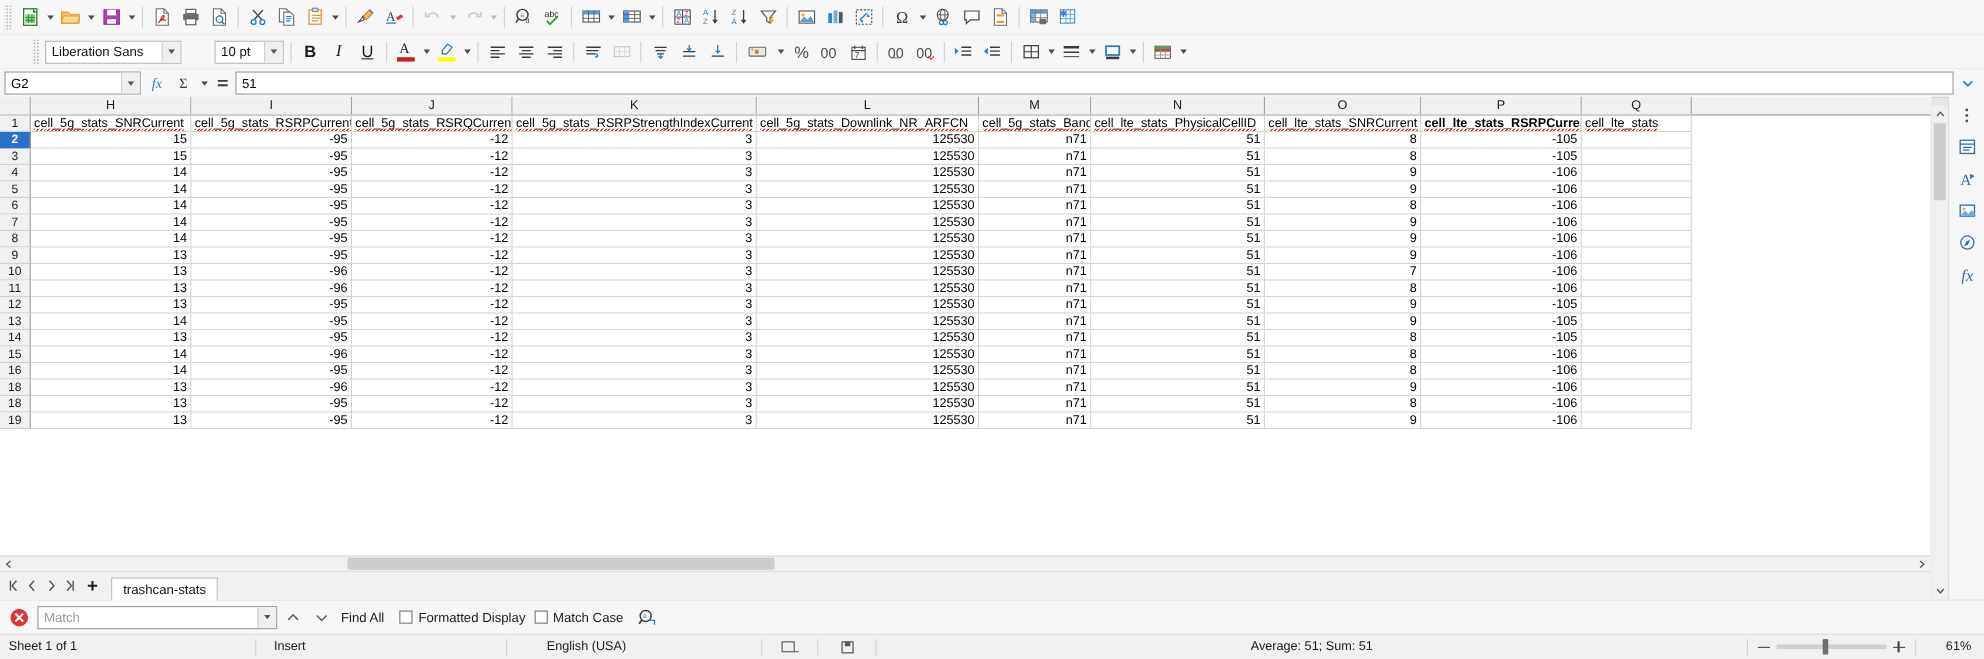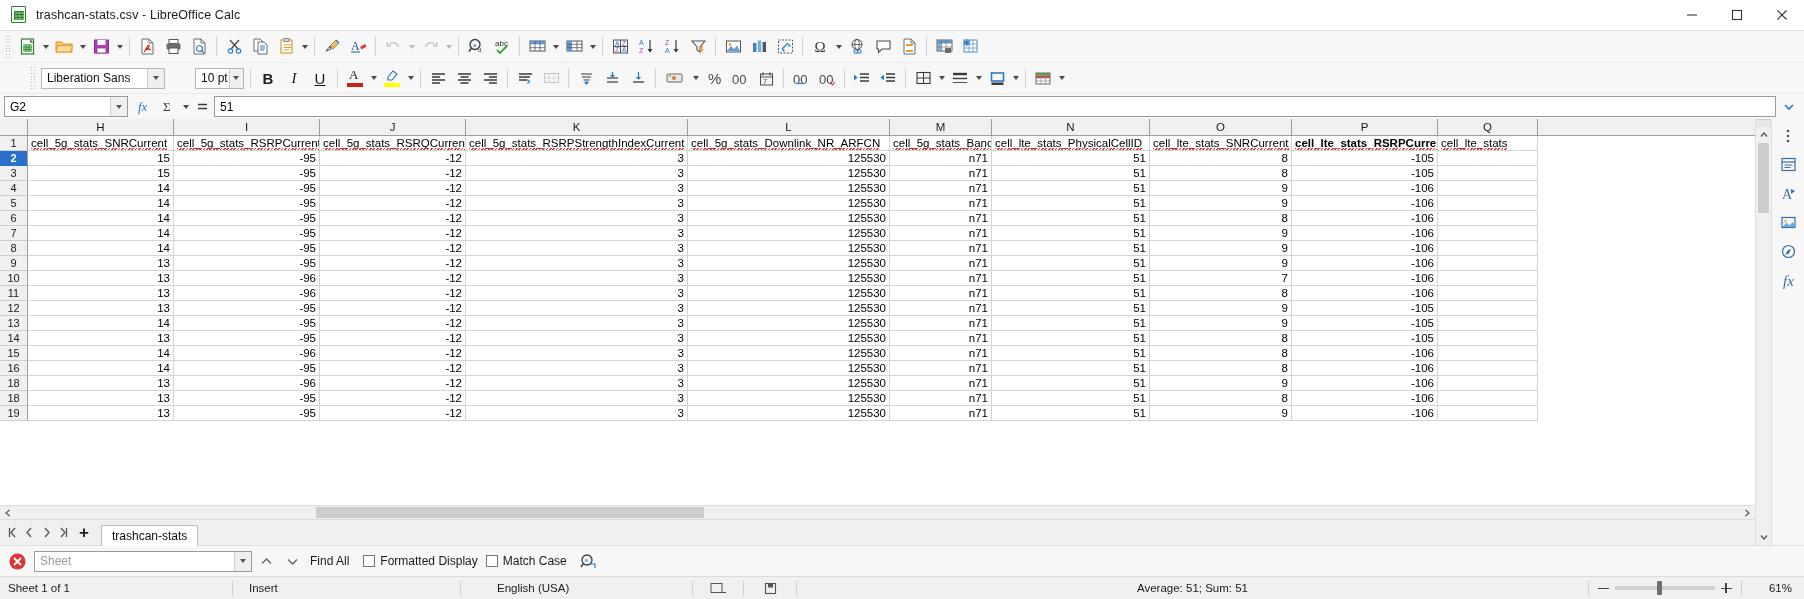--- a/index.html
+++ b/index.html
@@ -65,21 +65,21 @@
   .drop::after { content:""; border-left:3.5px solid transparent; border-right:3.5px solid transparent; border-top:4px solid #4a4a4a; }
   .drop.dis::after { opacity:.35; }
   .sep { width:1px; height:19px; background:#d2d2d2; margin:0 4px; flex:0 0 auto; }
 
   
   .combo { height:21px; border:1px solid #b6b6b6; background:#fff; display:flex; align-items:center; flex:0 0 auto; margin:0 2px; }
   .combo .val { padding:0 5px; font-size:12px; color:#111; white-space:nowrap; overflow:hidden; }
   .combo .arw { width:17px; height:19px; background:#efefef; border-left:1px solid #cfcfcf; display:flex; align-items:center; justify-content:center; margin-left:auto; }
   .combo .arw::after { content:""; border-left:3.5px solid transparent; border-right:3.5px solid transparent; border-top:4px solid #555; }
   .combo.fontname { width:124px; }
-  .combo.fontsize { width:49px;margin-left:28px; }
+  .combo.fontsize { width:63px;margin-left:28px; }
 
   .bibtn { width:26px; height:26px; display:flex; align-items:center; justify-content:center; border-radius:2px; flex:0 0 auto; font-size:15px; color:#1c1c1c; }
 
   
   .colbtn { width:26px; height:26px; position:relative; display:flex; align-items:flex-start; justify-content:center; padding-top:2px; border-radius:2px; flex:0 0 auto; }
   .colbtn .bar { position:absolute; bottom:4px; left:5px; width:16px; height:4px; }
 
   
   .formulabar { height:25px; display:flex; align-items:center; background:#f7f7f7; flex:0 0 25px; padding:0 4px; }
   .namebox { width:124px; height:21px; border:1px solid #9a9a9a; background:#fff; display:flex; align-items:center; flex:0 0 auto; }
@@ -158,44 +158,20 @@
   .zs-minus::before, .zs-plus::before { content:""; position:absolute; left:1px; top:6px; width:11px; height:1.6px; background:#444; }
   .zs-plus::after { content:""; position:absolute; left:5px; top:1.5px; width:1.6px; height:10px; background:#444; }
   .zs-track { width:100px; height:4px; background:#cfcfcf; position:relative; border-radius:1px; }
   .zs-thumb { position:absolute; left:42px; top:-5px; width:5px; height:14px; background:#6e6e6e; border-radius:1px; }
 </style>
 </head>
 <body>
 
 <div class="app">
 
-  <div class="titlebar">
-    <div class="tb-icon">
-        <div class="sheetdoc"></div>
-      </div>
-    <div class="tb-title">trashcan-stats.csv - LibreOffice Calc</div>
-    <div class="tb-ctrls">
-      <div class="tb-btn">
-        <svg width="12" height="12">
-            <line x1="1" y1="6" x2="11" y2="6" stroke="#333" stroke-width="1.1"></line>
-          </svg>
-      </div>
-      <div class="tb-btn">
-        <svg width="12" height="12">
-            <rect x="1.5" y="1.5" width="9" height="9" fill="none" stroke="#333" stroke-width="1.1"></rect>
-          </svg>
-      </div>
-      <div class="tb-btn close">
-        <svg width="12" height="12">
-            <line x1="1.5" y1="1.5" x2="10.5" y2="10.5" stroke="#333" stroke-width="1.1"></line>
-            <line x1="10.5" y1="1.5" x2="1.5" y2="10.5" stroke="#333" stroke-width="1.1"></line>
-          </svg>
-      </div>
-    </div>
-  </div>
 
 
   <div class="toolbar t1">
     <div class="grip"></div>
 
     <div class="tbtn">
       <svg width="19" height="19" viewBox="0 0 19 19">
         <rect x="3.5" y="2" width="12" height="15" fill="#fff" stroke="#2e7d32" stroke-width="1.2"></rect>
         <rect x="5" y="7" width="9" height="8" fill="#8fd18c"></rect>
         <path d="M5 10h9M5 12.5h9M8 7v8M11 7v8" stroke="#2e7d32" stroke-width=".8"></path>
@@ -1069,21 +1045,21 @@
   </div>
 
   <div class="findbar">
     <div class="find-close">
       <svg width="19" height="19" viewBox="0 0 19 19">
         <circle cx="9.5" cy="9.5" r="8" fill="#d93838"></circle>
         <path d="M6 6l7 7M13 6l-7 7" stroke="#fff" stroke-width="1.8"></path>
       </svg>
     </div>
     <div class="findinput">
-      <span class="ph">Sheet</span>
+      <span class="ph">Match</span>
       <div class="arw"></div>
     </div>
     <div class="fbtn2">
       <svg width="13" height="13" viewBox="0 0 13 13">
           <path d="M2 8.5L6.5 4l4.5 4.5" fill="none" stroke="#666" stroke-width="1.4"></path>
         </svg>
     </div>
     <div class="fbtn2">
       <svg width="13" height="13" viewBox="0 0 13 13">
           <path d="M2 4.5L6.5 9l4.5-4.5" fill="none" stroke="#666" stroke-width="1.4"></path>

